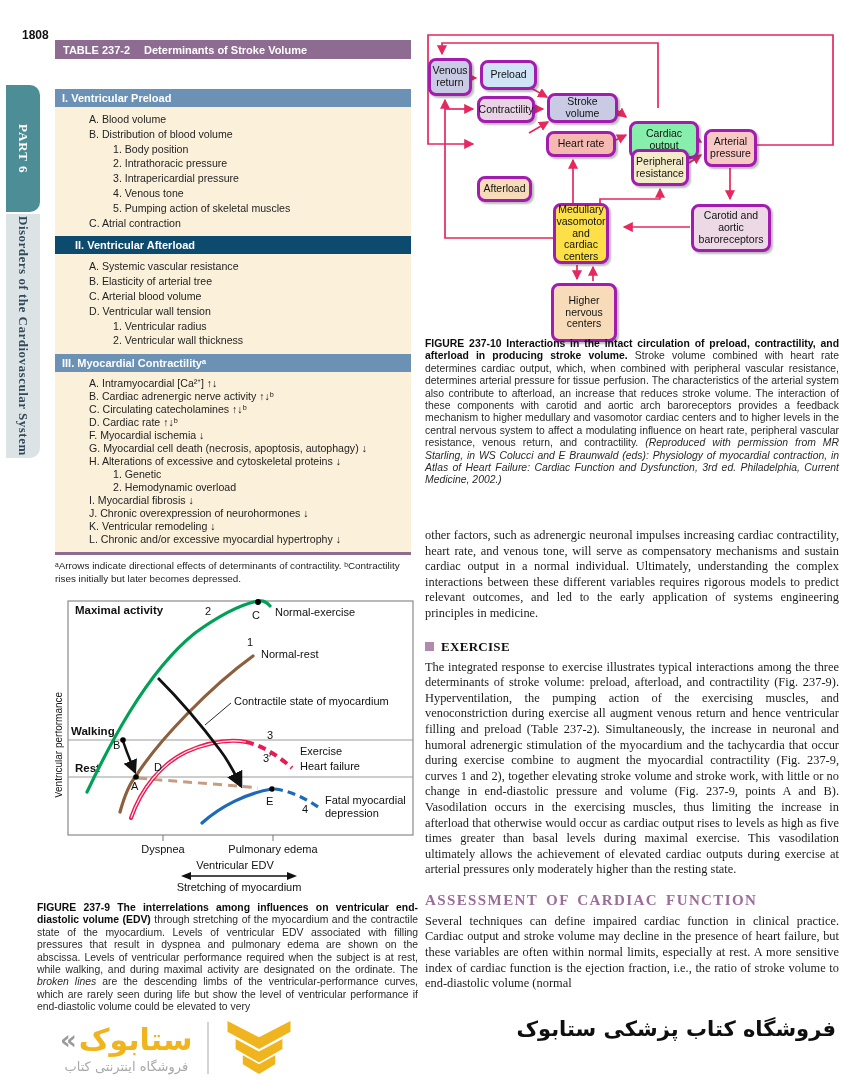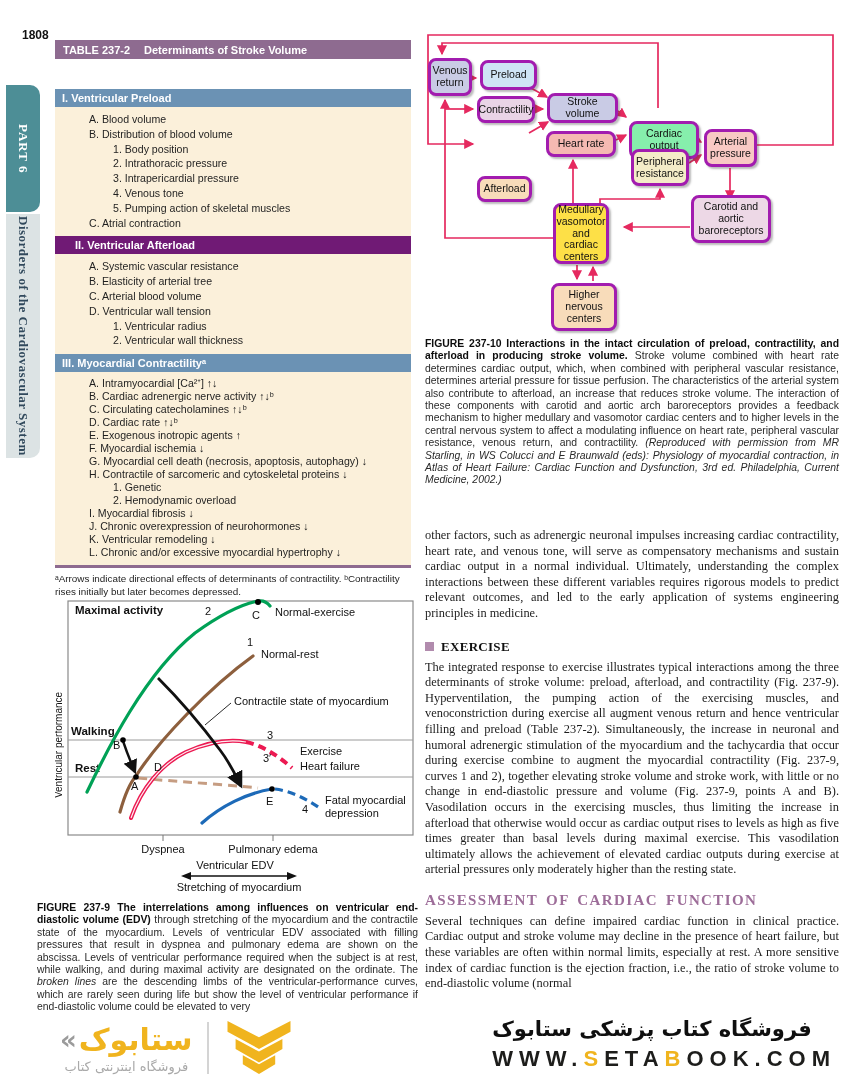--- a/index.html
+++ b/index.html
@@ -92,39 +92,38 @@
       <div class="titems s1">
         <div class="titem lv1">A. Blood volume</div>
         <div class="titem lv1">B. Distribution of blood volume</div>
         <div class="titem lv2">1. Body position</div>
         <div class="titem lv2">2. Intrathoracic pressure</div>
         <div class="titem lv2">3. Intrapericardial pressure</div>
         <div class="titem lv2">4. Venous tone</div>
         <div class="titem lv2">5. Pumping action of skeletal muscles</div>
         <div class="titem lv1">C. Atrial contraction</div>
       </div>
-      <div class="tsec" style="background: #701a75; padding-left: 20px;">II. Ventricular Afterload</div>
+      <div class="tsec" style="background: #0c4a6e; padding-left: 20px;">II. Ventricular Afterload</div>
       <div class="titems s2">
         <div class="titem lv1">A. Systemic vascular resistance</div>
         <div class="titem lv1">B. Elasticity of arterial tree</div>
         <div class="titem lv1">C. Arterial blood volume</div>
         <div class="titem lv1">D. Ventricular wall tension</div>
         <div class="titem lv2">1. Ventricular radius</div>
         <div class="titem lv2">2. Ventricular wall thickness</div>
       </div>
       <div class="tsec" style="background: rgb(107, 146, 180);">III. Myocardial Contractilityᵃ</div>
       <div class="titems s3">
         <div class="titem lv1">A. Intramyocardial [Ca²⁺] ↑↓</div>
         <div class="titem lv1">B. Cardiac adrenergic nerve activity ↑↓ᵇ</div>
         <div class="titem lv1">C. Circulating catecholamines ↑↓ᵇ</div>
         <div class="titem lv1">D. Cardiac rate ↑↓ᵇ</div>
-        <div class="titem lv1">E. Exogenous inotropic agents ↑</div>
         <div class="titem lv1">F. Myocardial ischemia ↓</div>
         <div class="titem lv1">G. Myocardial cell death (necrosis, apoptosis, autophagy) ↓</div>
-        <div class="titem lv1">H. Contractile of sarcomeric and cytoskeletal proteins ↓</div>
+        <div class="titem lv1">H. Alterations of excessive and cytoskeletal proteins ↓</div>
         <div class="titem lv2">1. Genetic</div>
         <div class="titem lv2">2. Hemodynamic overload</div>
         <div class="titem lv1">I. Myocardial fibrosis ↓</div>
         <div class="titem lv1">J. Chronic overexpression of neurohormones ↓</div>
         <div class="titem lv1">K. Ventricular remodeling ↓</div>
         <div class="titem lv1">L. Chronic and/or excessive myocardial hypertrophy ↓</div>
       </div>
     </div>
     <div class="tfoot">ᵃArrows indicate directional effects of determinants of contractility. ᵇContractility rises initially but later becomes depressed.</div>
   </div>
@@ -160,22 +159,22 @@
     <div class="fbox" style="left: 3px; top: 25px; width: 44px; height: 38px; background: rgb(201, 203, 229);">Venous return</div>
     <div class="fbox" style="left: 55px; top: 27px; width: 57px; height: 30px; background: rgb(207, 228, 245);">Preload</div>
     <div class="fbox" style="left: 52px; top: 63px; width: 58px; height: 27px; background: rgb(233, 212, 230);">Contractility</div>
     <div class="fbox" style="left: 122px; top: 60px; width: 71px; height: 30px; background: rgb(201, 203, 229);">Stroke volume</div>
     <div class="fbox" style="left: 52px; top: 98px; width: 55px; height: 26px; background: rgb(248, 220, 186); margin-top: 45px;">Afterload</div>
     <div class="fbox" style="left: 121px; top: 98px; width: 70px; height: 26px; background: rgb(245, 185, 178);">Heart rate</div>
     <div class="fbox" style="left: 204px; top: 75px; width: 70px; height: 38px; background: #86efac; margin-top: 13px;">Cardiac output</div>
     <div class="fbox" style="left: 206px; top: 116px; width: 58px; height: 37px; background: rgb(244, 236, 200);">Peripheral resistance</div>
     <div class="fbox" style="left: 279px; top: 96px; width: 53px; height: 38px; background: rgb(248, 201, 196);">Arterial pressure</div>
     <div class="fbox" style="left: 128px; top: 170px; width: 56px; height: 61px; background: #fde047;">Medullary vasomotor and cardiac centers</div>
-    <div class="fbox" style="left: 266px; top: 162px; width: 80px; height: 48px; background: rgb(237, 216, 230);">Carotid and aortic baroreceptors</div>
-    <div class="fbox" style="left: 126px; top: 250px; width: 66px; height: 48px; background: rgb(248, 220, 186);">Higher nervous centers</div>
+    <div class="fbox" style="left: 266px; top: 171px; width: 80px; height: 48px; background: rgb(237, 216, 230);">Carotid and aortic baroreceptors</div>
+    <div class="fbox" style="left: 126px; top: 250px; width: 66px; height: 59px; background: rgb(248, 220, 186);">Higher nervous centers</div>
   </div>
 
   <div class="cap cap10">
     <span class="cap-b">FIGURE 237-10</span>
     <span class="cap-b">Interactions in the intact circulation of preload, contractility, and afterload in producing stroke volume.</span>
     <span>Stroke volume combined with heart rate determines cardiac output, which, when combined with peripheral vascular resistance, determines arterial pressure for tissue perfusion. The characteristics of the arterial system also contribute to afterload, an increase that reduces stroke volume. The interaction of these components with carotid and aortic arch baroreceptors provides a feedback mechanism to higher medullary and vasomotor cardiac centers and to higher levels in the central nervous system to affect a modulating influence on heart rate, peripheral vascular resistance, venous return, and contractility.</span>
     <span class="cap-i">(Reproduced with permission from MR Starling, in WS Colucci and E Braunwald (eds): Physiology of myocardial contraction, in Atlas of Heart Failure: Cardiac Function and Dysfunction, 3rd ed. Philadelphia, Current Medicine, 2002.)</span>
   </div>
 
   <div class="col">
@@ -269,17 +268,16 @@
       </div>
       <div class="logo-div"></div>
       <svg width="72" height="60" viewBox="0 0 80 64">
         <path d="M5,2 L40,20 L75,2 L75,14 L40,33 L5,14 Z" fill="#f0b41e"></path>
         <path d="M14,22 L40,36 L66,22 L66,33 L40,48 L14,33 Z" fill="#f0b41e"></path>
         <path d="M22,40 L40,50 L58,40 L58,50 L40,61 L22,50 Z" fill="#f0b41e"></path>
       </svg>
     </div>
     <div class="banner-right">
       <div class="fa-title">فروشگاه کتاب پزشکی ستابوک</div>
-      <div class="url"><span style="color: rgb(29, 29, 27);">WWW.</span><span style="color: rgb(240, 180, 30);">S</span><span style="color: rgb(29, 29, 27);">ETA</span><span style="color: rgb(240, 180, 30);">B</span><span style="color: rgb(29, 29, 27);">OOK.COM</span></div>
     </div>
   </div>
 
 </div>
 
 </body></html>

